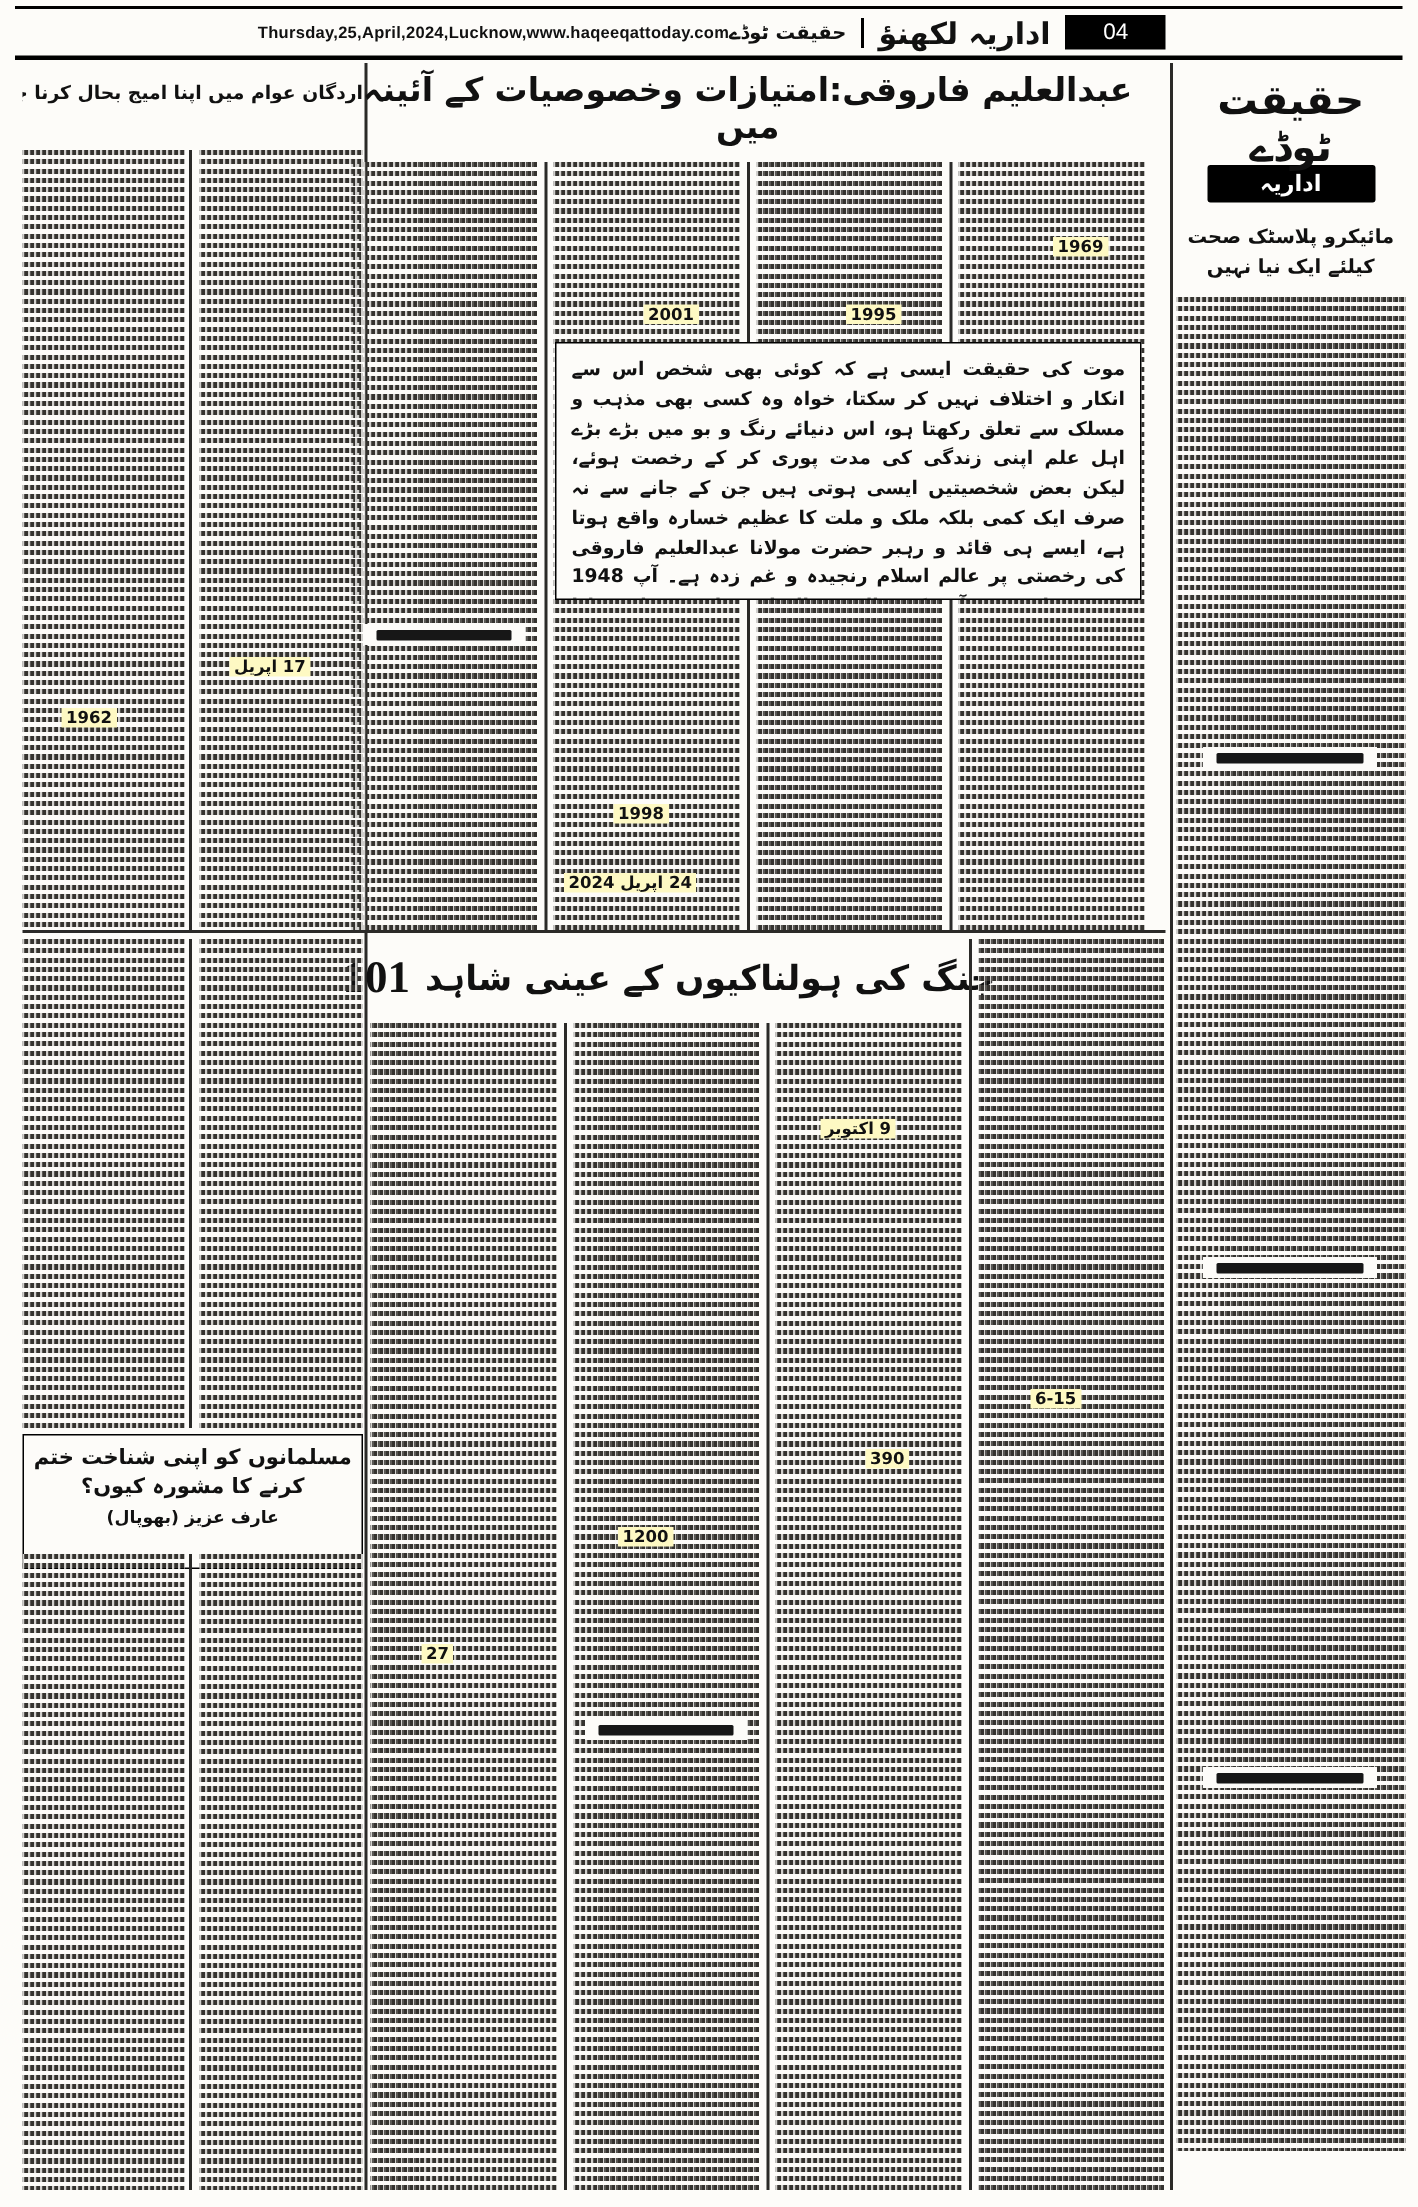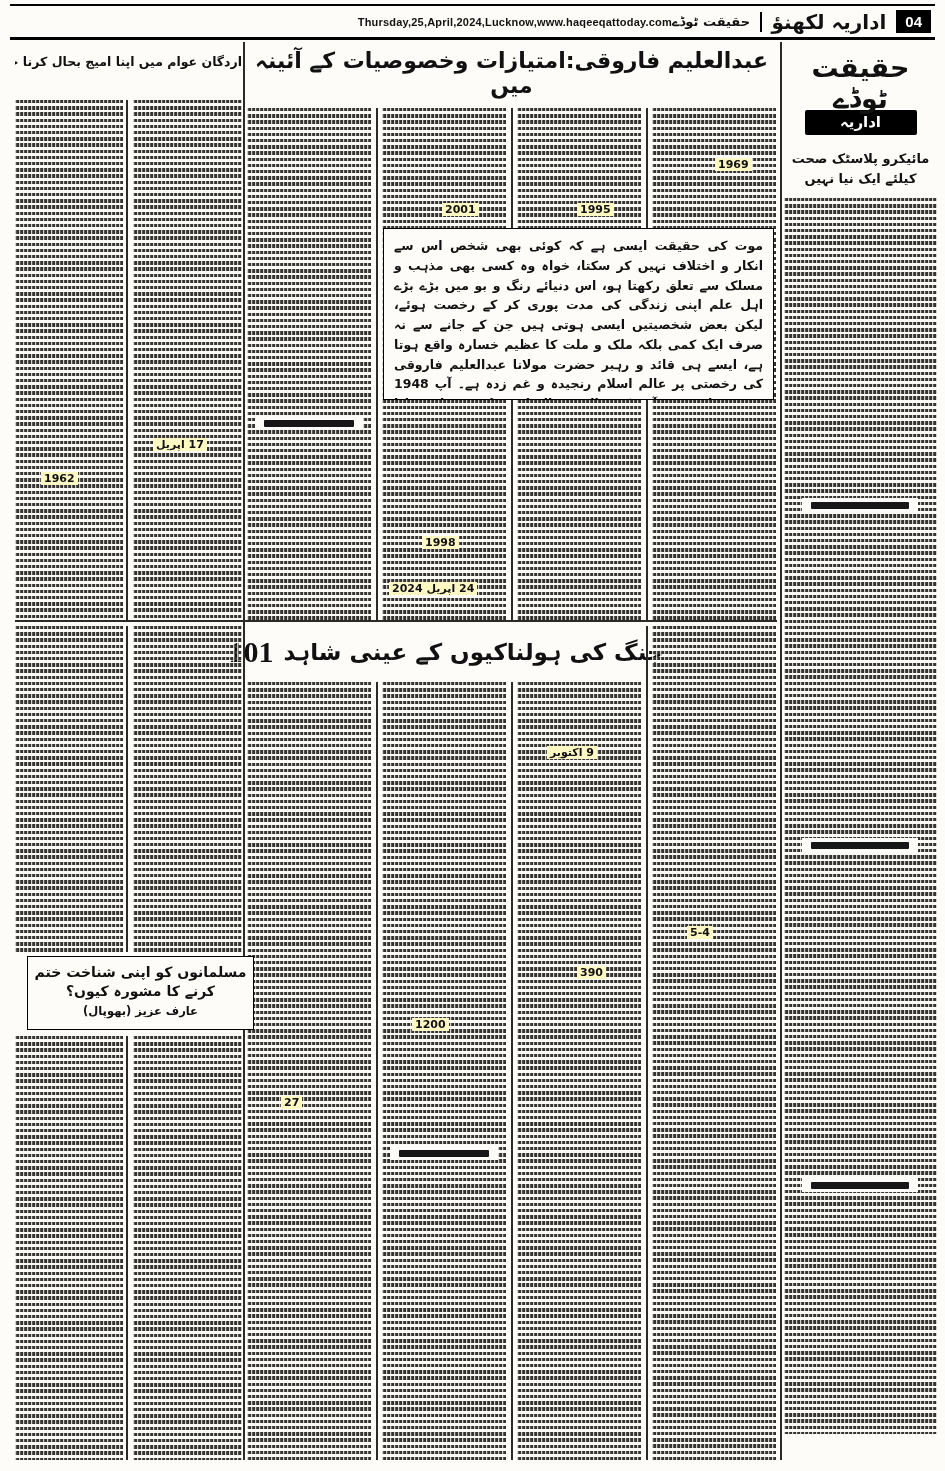--- a/index.html
+++ b/index.html
@@ -3,28 +3,28 @@
 <meta charset="utf-8">
 <style>
   * { box-sizing: border-box; }
   html,body { margin:0; padding:0; background:#fdfcf9; }
   body { font-family:"DejaVu Sans", sans-serif; color:#111; }
   .page { position:relative; width:945px; height:1471px; background:#fdfcf9; overflow:hidden; }
 
   
   .header { position:absolute; top:4px; left:10px; right:10px; height:30px;
             border-top:2px solid #000; display:flex; align-items:center;
-            justify-content:flex-end; padding:3px 4px 0 8px; }
+            justify-content:center; padding:3px 4px 0 8px; }
   .dateline { font-family:"Liberation Sans",sans-serif; font-weight:700; font-size:11px; letter-spacing:.2px; }
   .header-right { display:flex; align-items:center; gap:10px; }
   .paper-small { direction:rtl; font-weight:700; font-size:13px; }
   .hdr-div { width:1.5px; height:20px; background:#000; }
   .section-label { direction:rtl; font-weight:700; font-size:20px; }
   .page-badge { background:#000; color:#fff; font-family:"Liberation Sans",sans-serif;
-                font-weight:700; font-size:15px; padding:3px 9px; }
+                font-weight:400; font-size:15px; padding:3px 25px; }
   .header-rule { position:absolute; top:37px; left:10px; right:10px; height:2.5px; background:#000; }
 
   
   .abs { position:absolute; }
   .vline { position:absolute; width:1.5px; background:#2b2a28; }
   .hline { position:absolute; height:1.5px; background:#2b2a28; }
   .col { position:absolute; }
   .stripes {
     background-image:
       repeating-linear-gradient(90deg, rgba(253,252,249,.78) 0 1px, rgba(253,252,249,.18) 1px 2px, rgba(253,252,249,0) 2px 4px),
@@ -57,22 +57,22 @@
                  text-align:center; direction:rtl; padding:0 2px; }
   .ed-body { position:relative; margin-top:10px; height:1236px; }
 
   
   .quote-box { position:absolute; left:136px; top:120px; width:391px; height:172px;
                background:#fdfcf9; border:1.5px solid #000; padding:7px 10px;
                font-weight:700; font-size:12.5px; line-height:1.58; direction:rtl;
                text-align:justify; overflow:hidden; }
 
   
-  .muslims-box { position:absolute; left:15px; top:956px; width:227px; height:74px;
-                 border:1.5px solid #000; padding:6px 6px 0; text-align:center; background:#fdfcf9;margin-left:12px; }
+  .muslims-box { position:absolute; left:15px; top:956px; width:227px; height:90px;
+                 border:1.5px solid #000; padding:6px 6px 0; text-align:center; background:#fdfcf9; }
   .m-headline { margin:0; font-weight:700; font-size:14px; line-height:1.35; direction:rtl; }
   .m-byline { margin-top:3px; font-weight:700; font-size:11.5px; direction:rtl; }
 </style>
 </head>
 <body>
 
 <div class="page">
 
   <header class="header">
     <div class="dateline">Thursday,25,April,2024,Lucknow,www.haqeeqattoday.com</div>
@@ -95,21 +95,21 @@
       <h1 class="masthead-title">حقیقت ٹوڈے</h1>
       <div class="ed-banner">اداریہ</div>
       <h3 class="ed-headline">مائیکرو پلاسٹک صحت کیلئے ایک نیا نہیں</h3>
       <div class="ed-body stripes">
         <div class="subhead" style="left:18px;top:300px;width:116px"></div>
         <div class="subhead" style="left:18px;top:640px;width:116px"></div>
         <div class="subhead" style="left:18px;top:980px;width:116px"></div>
       </div>
     </section>
 
-    <section class="abs" style="left:247px;top:42px;width:529px;height:578px">
+    <section class="abs" style="left:234px;top:42px;width:529px;height:578px">
       <h2 class="h-farooqui">عبدالعلیم فاروقی:امتیازات وخصوصیات کے آئینہ میں</h2>
       <div class="abs" style="left:0;top:66px;width:529px;height:512px">
         <div class="col stripes" style="left:0;top:0;width:124px;height:512px"></div>
         <div class="col stripes" style="left:135px;top:0;width:124px;height:512px"></div>
         <div class="col stripes" style="left:270px;top:0;width:124px;height:512px"></div>
         <div class="col stripes" style="left:405px;top:0;width:124px;height:512px"></div>
         <div class="vline" style="left:129px;top:0;height:512px"></div>
         <div class="vline" style="left:264px;top:0;height:512px"></div>
         <div class="vline" style="left:399px;top:0;height:512px"></div>
         <div class="subhead" style="left:8px;top:308px;width:108px"></div>
@@ -143,21 +143,21 @@
       <div class="col stripes" style="left:135px;top:56px;width:124px;height:778px"></div>
       <div class="col stripes" style="left:270px;top:56px;width:124px;height:778px"></div>
       <div class="vline" style="left:399px;top:0;height:834px"></div>
       <div class="vline" style="left:129px;top:56px;height:778px"></div>
       <div class="vline" style="left:264px;top:56px;height:778px"></div>
       <div class="subhead" style="left:143px;top:520px;width:108px"></div>
       <span class="frag" style="left:300px;top:120px">9 اکتوبر</span>
       <span class="frag" style="left:330px;top:340px">390</span>
       <span class="frag" style="left:165px;top:392px">1200</span>
       <span class="frag" style="left:34px;top:470px">27</span>
-      <span class="frag" style="left:440px;top:300px">5-4</span>
+      <span class="frag" style="left:440px;top:300px">6-15</span>
     </section>
 
     <section class="abs" style="left:15px;top:626px;width:227px;height:326px">
       <div class="col stripes" style="left:0;top:0;width:108px;height:326px"></div>
       <div class="col stripes" style="left:118px;top:0;width:109px;height:326px"></div>
       <div class="vline" style="left:111px;top:0;height:326px"></div>
     </section>
 
     <div class="muslims-box">
       <h2 class="m-headline">مسلمانوں کو اپنی شناخت ختم کرنے کا مشورہ کیوں؟</h2>

